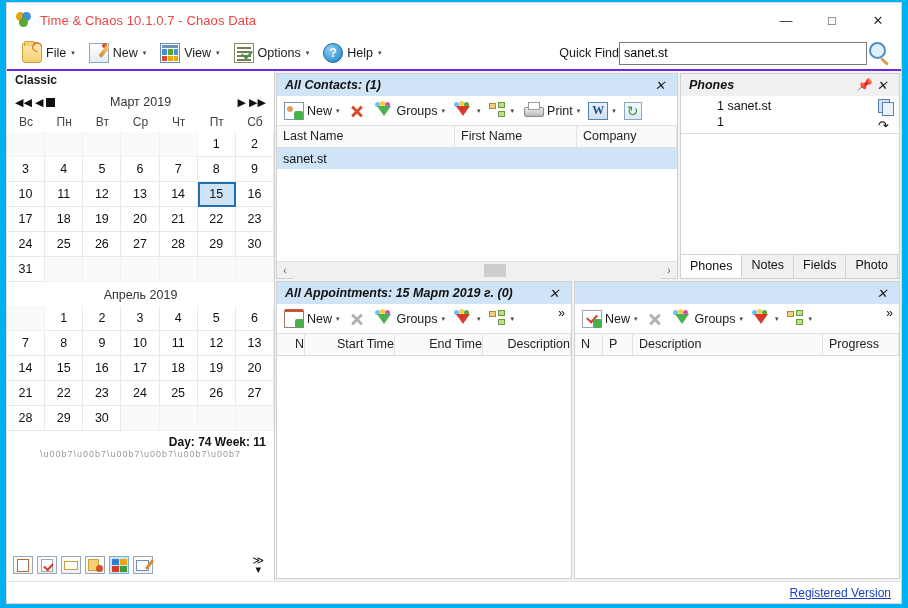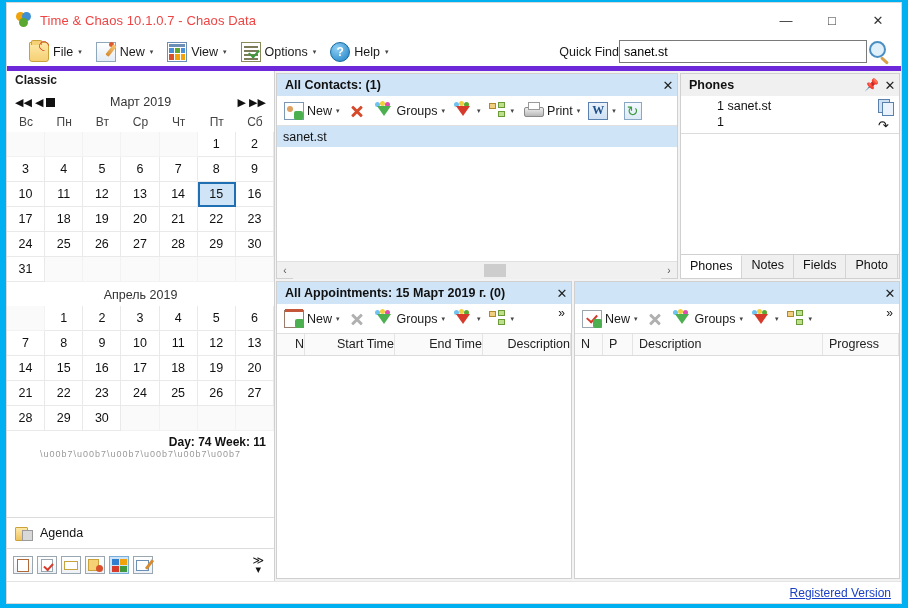--- a/index.html
+++ b/index.html
@@ -38,22 +38,22 @@
   }
   .win-controls { margin-left: auto; display: flex; height: 34px; }
   .win-btn {
     width: 46px; height: 34px; display: flex;
     align-items: center; justify-content: center;
     color: #333; font-size: 13px;
   }
   
   .toolbar {
     height: 34px; display: flex; align-items: center;
-    background: #ffffff; flex-shrink: 0; padding-left: 16px;
-    border-bottom: 5px solid #6d28d9;
+    background: #ffffff; flex-shrink: 0; padding-left: 9px;
+    border-bottom: 2px solid #6d28d9;
     justify-content: flex-end;
   }
   .tb-item {
     display: flex; align-items: center; gap: 4px;
     padding: 3px 6px; margin-right: 2px; border-radius: 2px;
     cursor: default; white-space: nowrap;
   }
   .tb-item .lbl { font-size: 12.5px; color: #1a1a1a; }
   .caret { font-size: 7px; color: #444; margin-left: 1px; }
   .ico { width: 20px; height: 20px; position: relative; flex-shrink: 0; }
@@ -164,21 +164,21 @@
   
   .right { flex:1; display:flex; flex-direction:column; min-width:0; background:#f3f3f3; }
   .row-top { display:flex; flex:0 0 208px; min-height:0; }
   .row-bot { display:flex; flex:1; min-height:0; padding-top:2px; }
   .panel {
     background:#ffffff; border:1px solid #d0d0d0;
     display:flex; flex-direction:column; min-width:0; min-height:0;
   }
   .panel-head {
     height:22px; background:#cfe4f7; display:flex; align-items:center;
-    padding:0 0 0 8px; flex-shrink:0;
+    padding:0 8px 0 8px; flex-shrink:0;font-style:italic;
   }
   .panel-title { font-size:12.5px; font-weight:bold; color:#111; white-space:nowrap; }
   .panel-head .spacer { flex:1; }
   .hd-btn {
     width:18px; height:18px; display:flex; align-items:center; justify-content:center;
     color:#222; font-size:13px; line-height:1;
   }
   .pin { font-size:12px; }
   .panel-tb {
     height:30px; display:flex; align-items:center; gap:2px;
@@ -442,24 +442,20 @@
           <div class="cal-cell blank"></div>
           <div class="cal-cell blank"></div>
           <div class="cal-cell blank"></div>
           <div class="cal-cell blank"></div>
         </div>
 
       <div class="day-week">Day: 74 Week: 11</div>
       <div class="grip">\u00b7\u00b7\u00b7\u00b7\u00b7\u00b7</div>
       <div class="sb-spacer"></div>
 
-      <div class="agenda-row">
-        <span class="ico-agenda"></span>
-        <span class="agenda-lbl">Agenda</span>
-      </div>
 
       <div class="mod-bar">
         <span class="mod-ico m1">
             <i></i>
           </span>
         <span class="mod-ico m2">
             <i></i>
           </span>
         <span class="mod-ico m3">
             <i></i>
@@ -539,20 +535,25 @@
               <span class="caret">▾</span>
             </span>
             <span class="ptb">
               <span class="i-word">W</span>
               <span class="caret">▾</span>
             </span>
             <span class="ptb">
               <span class="i-refresh"></span>
             </span>
           </div>
+          <div class="cols">
+            <div class="col" style="width:178px;">Last Name</div>
+            <div class="col" style="width:122px;">First Name</div>
+            <div class="col" style="flex:1;">Company</div>
+          </div>
           <div class="list">
             <div class="list-row sel">sanet.st</div>
           </div>
           <div class="hscroll">
             <span class="hs-arrow">‹</span>
             <span class="hs-track">
               <span class="hs-thumb"></span>
             </span>
             <span class="hs-arrow">›</span>
           </div>

